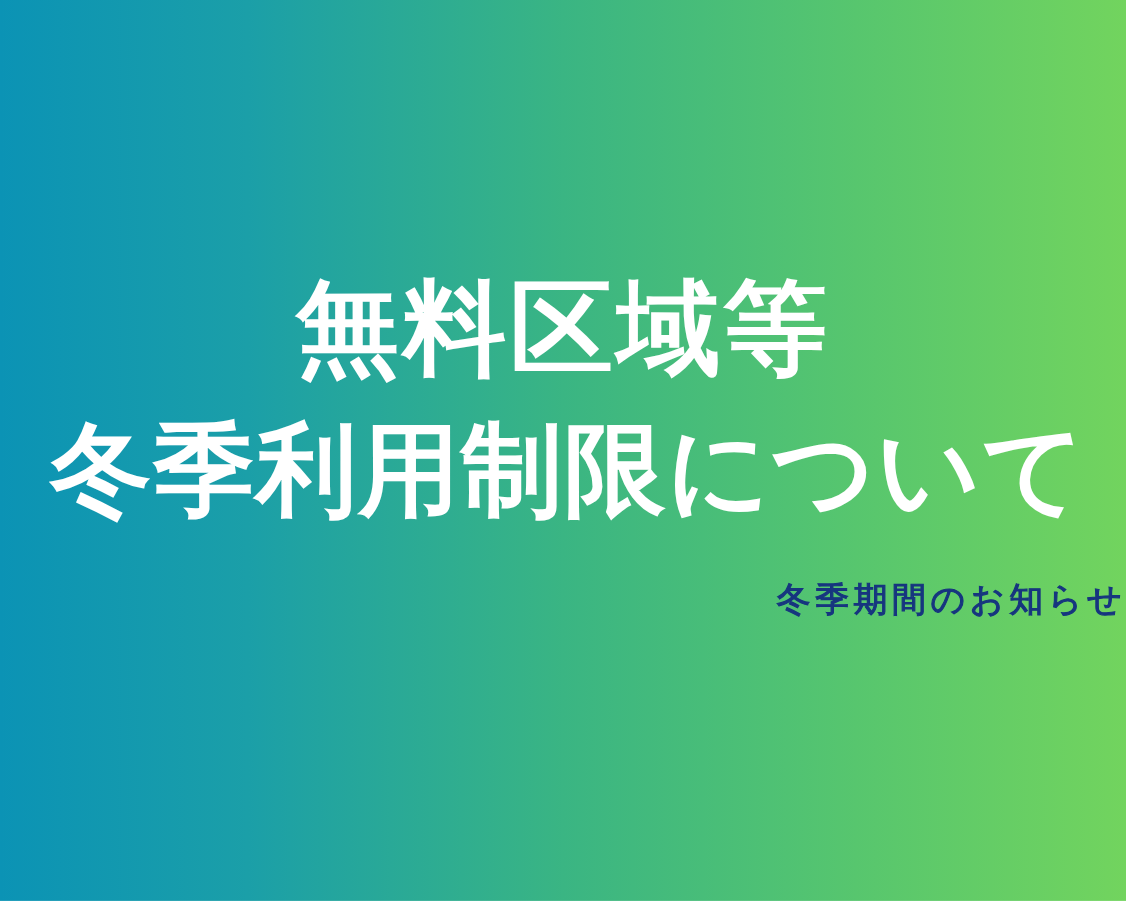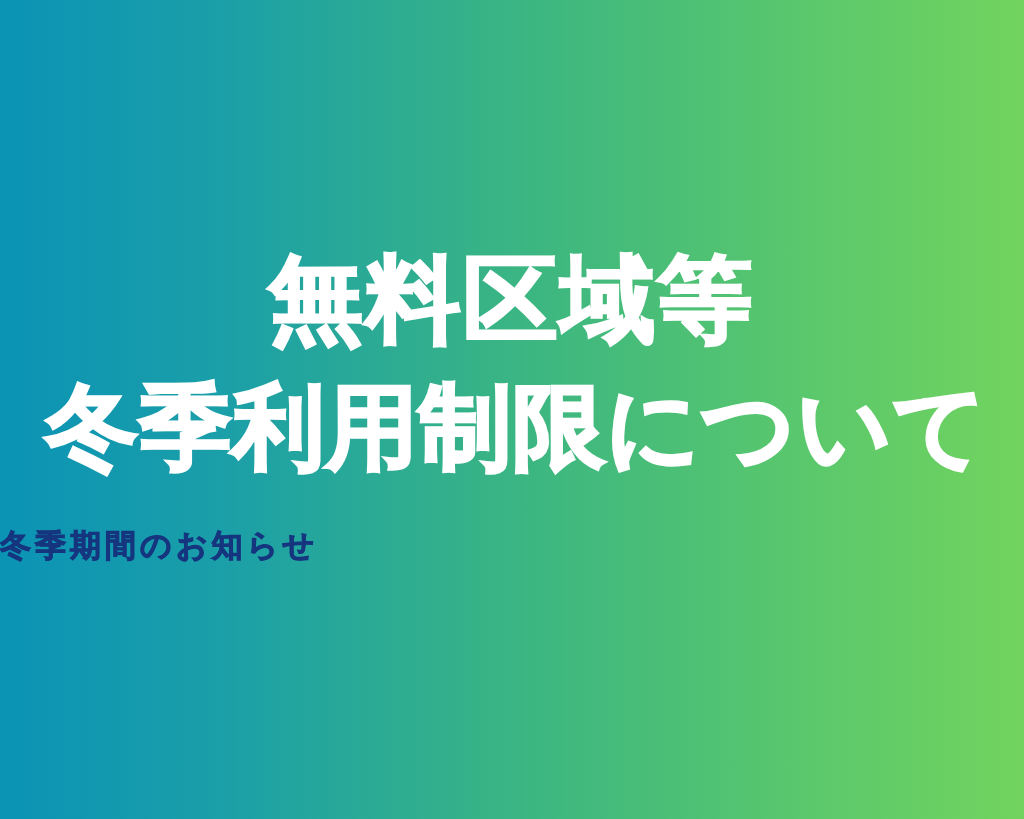--- a/index.html
+++ b/index.html
@@ -34,21 +34,21 @@
     left: 0;
     right: 0;
     top: 236px;
     display: flex;
     flex-direction: column;
     align-items: center;
   }
 
   .headline-line {
     color: #ffffff;
-    font-weight: 700;
+    font-weight: 400;
     font-size: 94px;
     line-height: 128px;
     letter-spacing: 0.035em;
     text-align: center;
     white-space: nowrap;
     font-family: "DejaVu Sans", "Liberation Sans", sans-serif;
     
     -webkit-text-stroke: 3px #ffffff;
     paint-order: stroke fill;
   }
@@ -57,23 +57,23 @@
     font-size: 92px;
     letter-spacing: 0.015em;
     margin-left: 10px;
   }
 
   #subtitle {
     position: absolute;
     left: 0;
     right: 0;
     top: 525px;
-    text-align: left;
+    text-align: right;
     color: #16357f;
-    font-weight: 700;
+    font-weight: 400;
     font-size: 31px;
     line-height: 40px;
     letter-spacing: 0.13em;
     white-space: nowrap;
     font-family: "DejaVu Sans", "Liberation Sans", sans-serif;
     -webkit-text-stroke: 1px #16357f;
     paint-order: stroke fill;
   }
 </style>
 </head>

